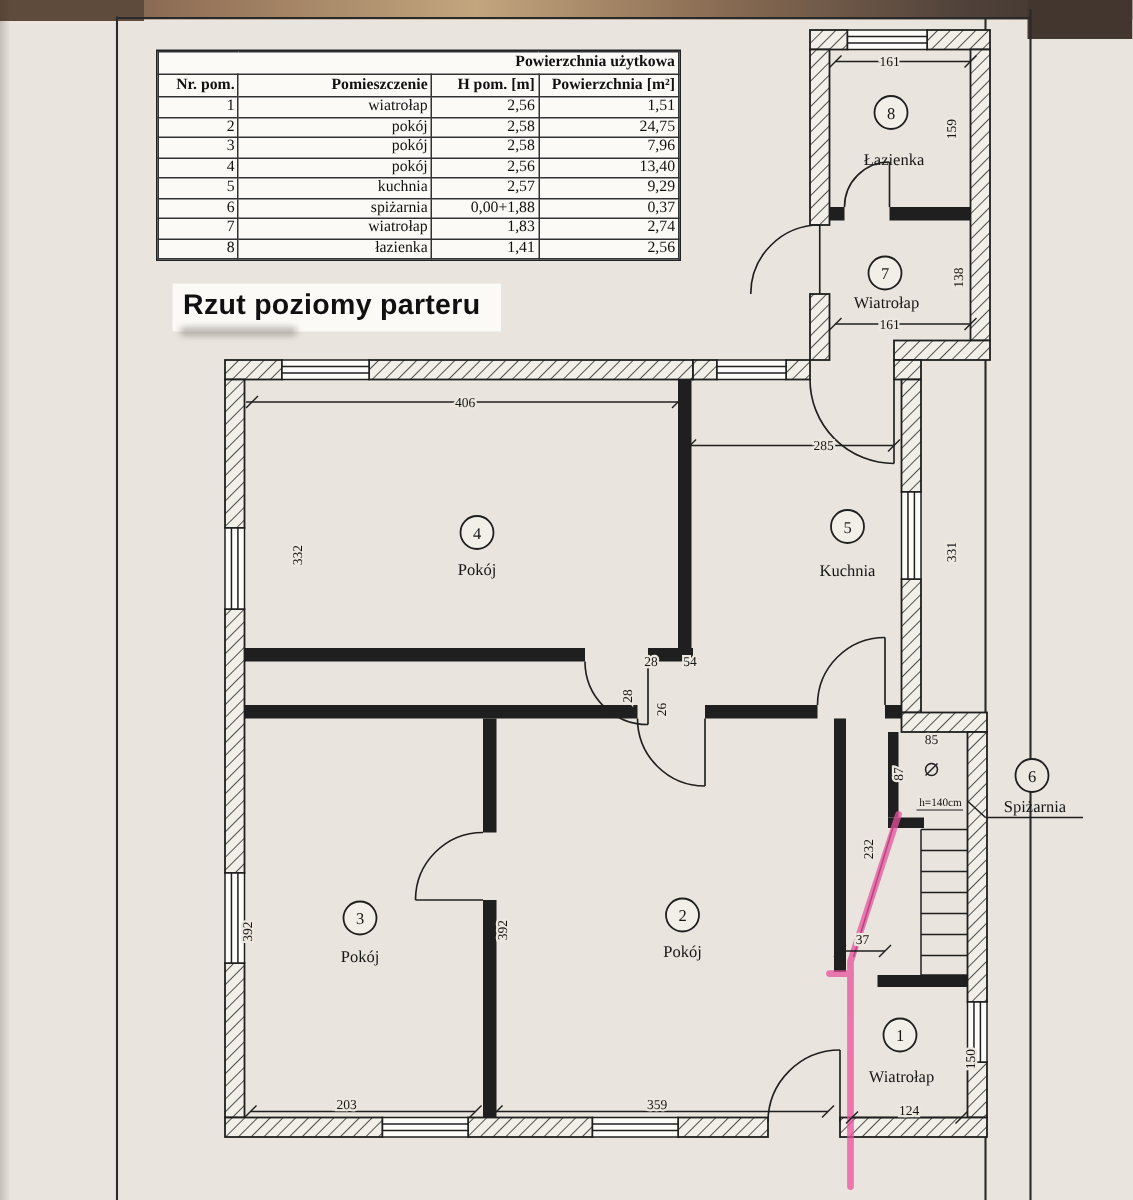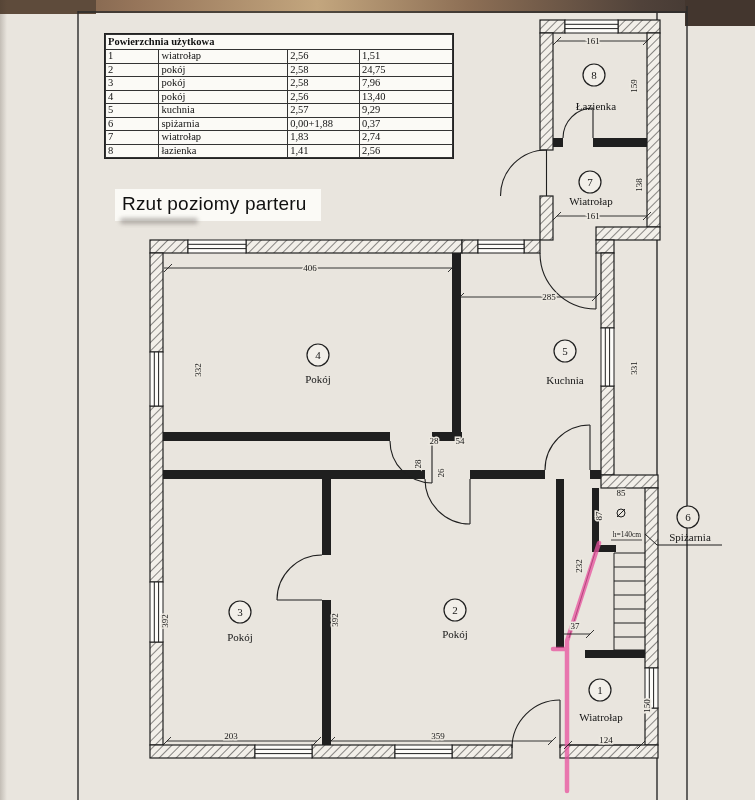--- a/index.html
+++ b/index.html
@@ -12,25 +12,25 @@
   .edge-left{position:absolute;top:0;left:0;width:7px;height:800px;background:linear-gradient(90deg,rgba(60,48,38,.22),rgba(0,0,0,0))}
   .plan-svg{position:absolute;top:0;left:0}
   .plan-svg text{font-family:"Liberation Serif",serif;fill:#161616}
   .num{font-size:11px}
   .lbl{font-size:11px}
   .dim{font-size:9px;paint-order:stroke;stroke:#ece8e0;stroke-width:3px}
   .tiny{font-size:7.5px;paint-order:stroke;stroke:#ece8e0;stroke-width:2.5px}
   .area-table{position:absolute;left:104px;top:33px;width:350px;background:#fbfaf6;
     border:1px solid #222;font-size:10.5px;color:#111}
   .area-table table{width:100%;border-collapse:collapse}
-  .area-table th,.area-table td{border:1px solid #333;text-align:left;line-height:12.5px;padding:0 2px;font-weight:normal}
+  .area-table th,.area-table td{border:1px solid #333;text-align:right;line-height:12.5px;padding:0 2px;font-weight:normal}
   .area-table thead tr.ttl th{font-weight:bold;line-height:14px}
   .area-table thead tr.hdr th{font-weight:bold;line-height:14px}
   .plan-title{position:absolute;left:115px;top:189px;background:#fbfaf6;
-    font-family:"Liberation Sans",sans-serif;font-weight:normal;font-size:19px;color:#101010;
+    font-family:"Liberation Sans",sans-serif;font-weight:bold;font-size:19px;color:#101010;
     padding:4px 14px 6px 7px;letter-spacing:.2px}
   .title-smudge{position:absolute;left:120px;top:218px;width:78px;height:6px;
     background:rgba(110,105,100,.45);filter:blur(2px);border-radius:3px}
 </style>
 </head>
 <body>
 
 <div class="photo-strip"></div>
 <div class="corner-tl"></div>
 <div class="corner-tr"></div>
@@ -264,20 +264,26 @@
     <colgroup>
         <col style="width:54px">
         <col style="width:130px">
         <col style="width:72px">
         <col style="width:94px">
       </colgroup>
     <thead>
       <tr class="ttl">
           <th colspan="4">Powierzchnia użytkowa</th>
         </tr>
+      <tr class="hdr">
+        <th>Nr. pom.</th>
+        <th>Pomieszczenie</th>
+        <th>H pom. [m]</th>
+        <th>Powierzchnia [m²]</th>
+      </tr>
     </thead>
     <tbody>
       <tr>
           <td>1</td>
           <td>wiatrołap</td>
           <td>2,56</td>
           <td>1,51</td>
         </tr>
       <tr>
           <td>2</td>

